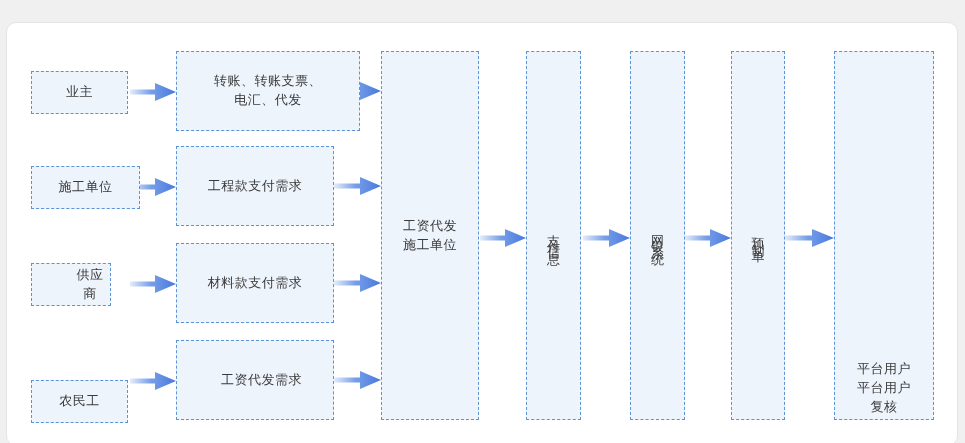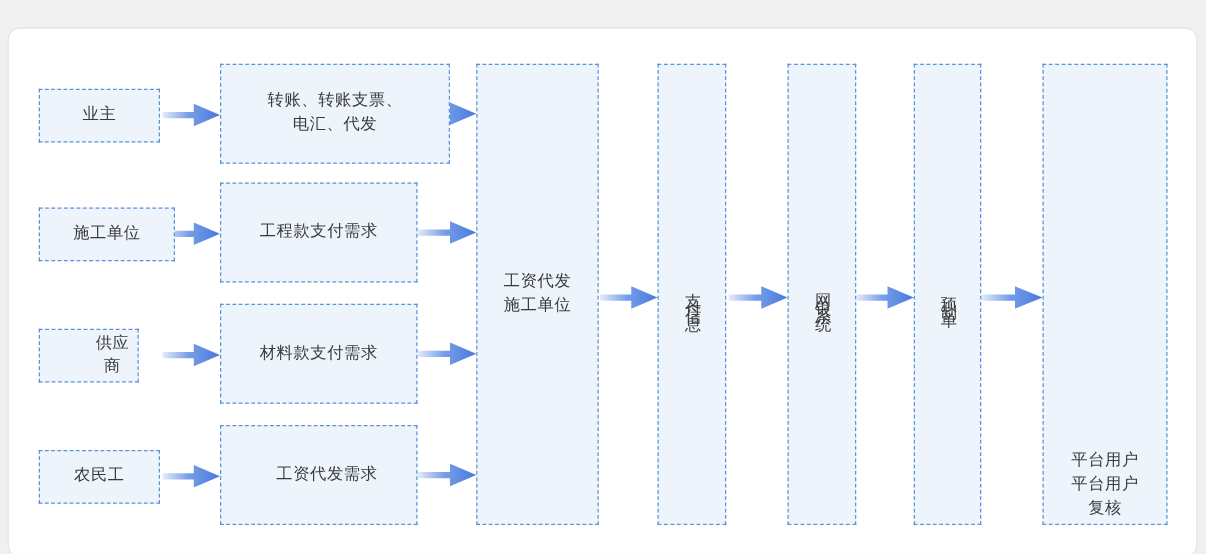--- a/index.html
+++ b/index.html
@@ -126,21 +126,21 @@
   </div>
 
   <div class="node" style="left:31px; top:150px; width:109px; height:43px;">
     <span class="label">施工单位</span>
   </div>
 
   <div class="node" style="left:31px; top:247px; width:80px; height:43px;padding-left:40px;">
     <span class="label">供应商</span>
   </div>
 
-  <div class="node" style="left:31px; top:344px; width:97px; height:43px;">
+  <div class="node" style="left:31px; top:364px; width:97px; height:43px;">
     <span class="label">农民工</span>
   </div>
 
   <div class="node" style="left:176px; top:35px; width:184px; height:80px;">
     <span class="label">
       <span>转账、转账支票、</span><br>
       <span>电汇、代发</span>
     </span>
   </div>
 

